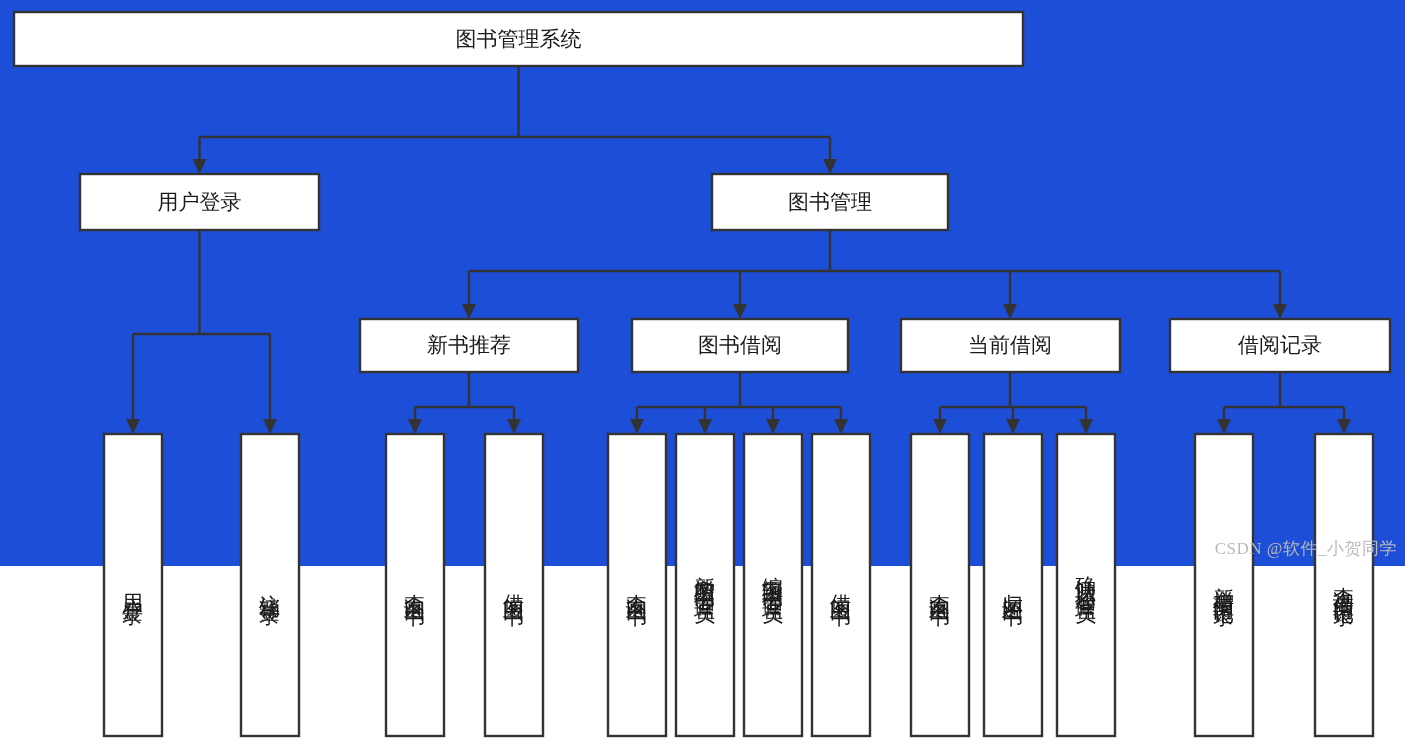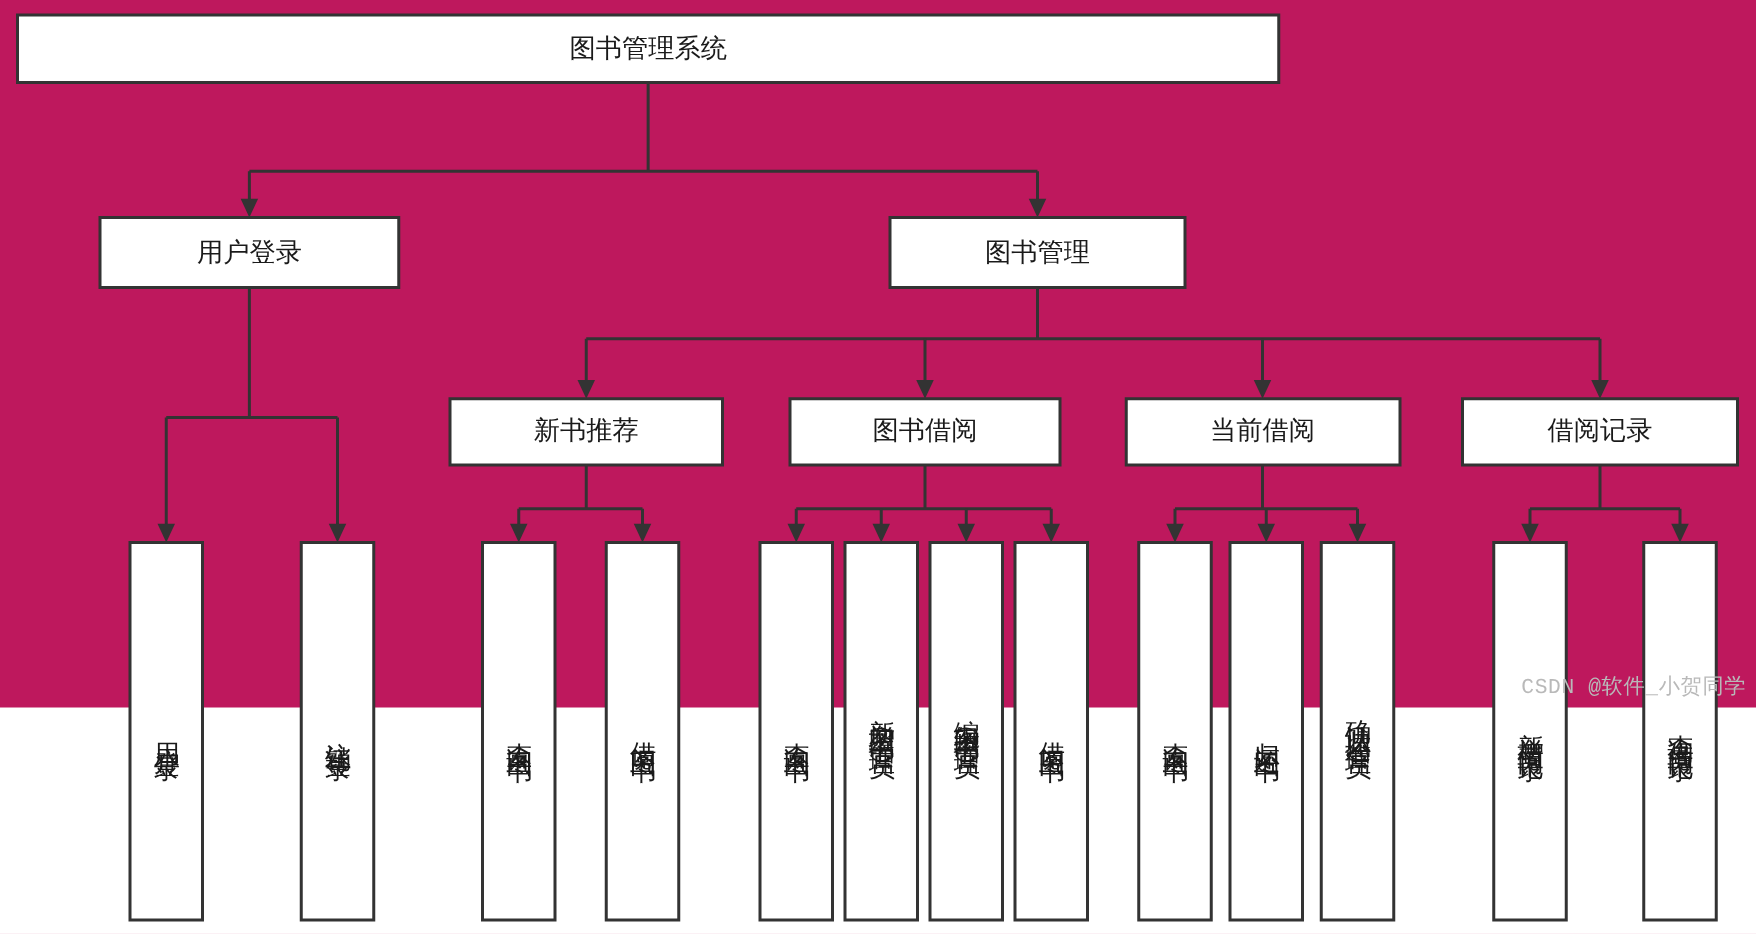--- a/index.html
+++ b/index.html
@@ -10,21 +10,21 @@
   body {
     width: 1405px;
     height: 747px;
     overflow: hidden;
     font-family: "Liberation Sans", "DejaVu Sans", sans-serif;
   }
   #diagram-root {
     position: relative;
     width: 1405px;
     height: 566px;
-    background: #be185d;
+    background: #1d4ed8;
   }
   svg#tree-svg {
     position: absolute;
     top: 0;
     left: 0;
     width: 1405px;
     height: 747px;
     display: block;
   }
   .node-rect {
@@ -54,21 +54,21 @@
     font-size: 21px;
     fill: #1a1a1a;
     text-anchor: middle;
     writing-mode: vertical-rl;
     letter-spacing: 4px;
   }
   .watermark {
     position: absolute;
     right: 8px;
     bottom: 6px;
-    font-family: Liberation Mono, monospace;
+    font-family: Liberation Serif, serif;
     font-size: 17px;
     color: #b9b9b9;
     letter-spacing: 0.5px;
     white-space: nowrap;
     pointer-events: none;
   }
 </style>
 </head>
 <body>
 

